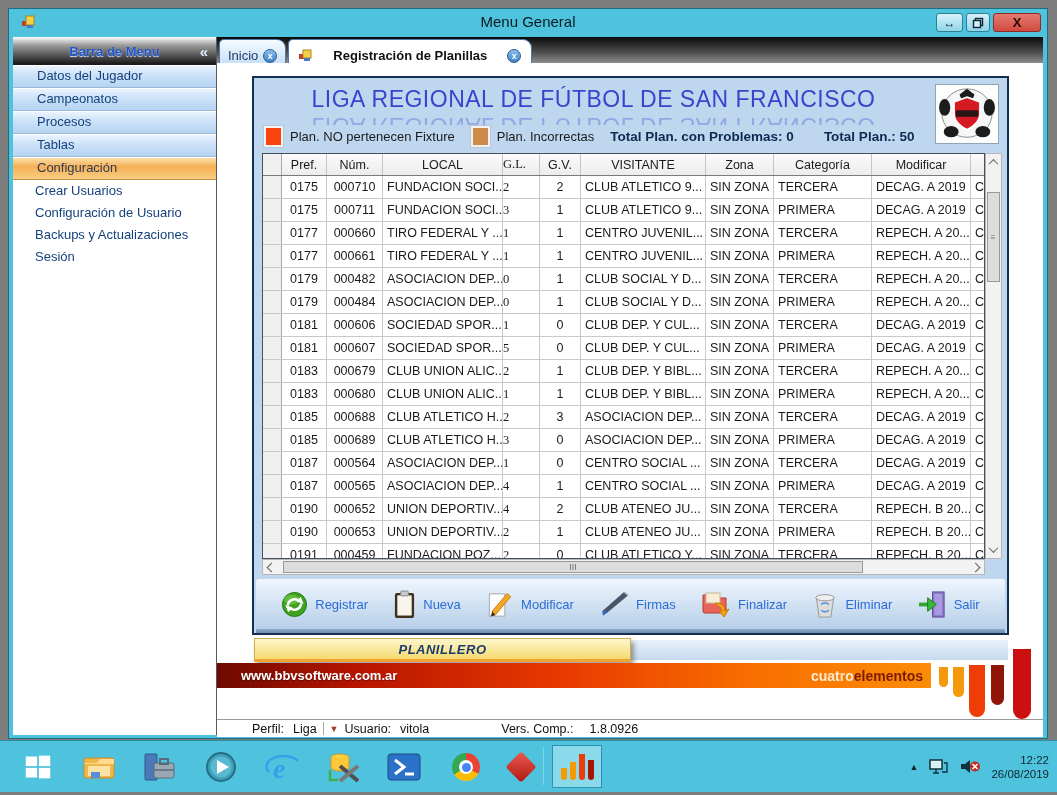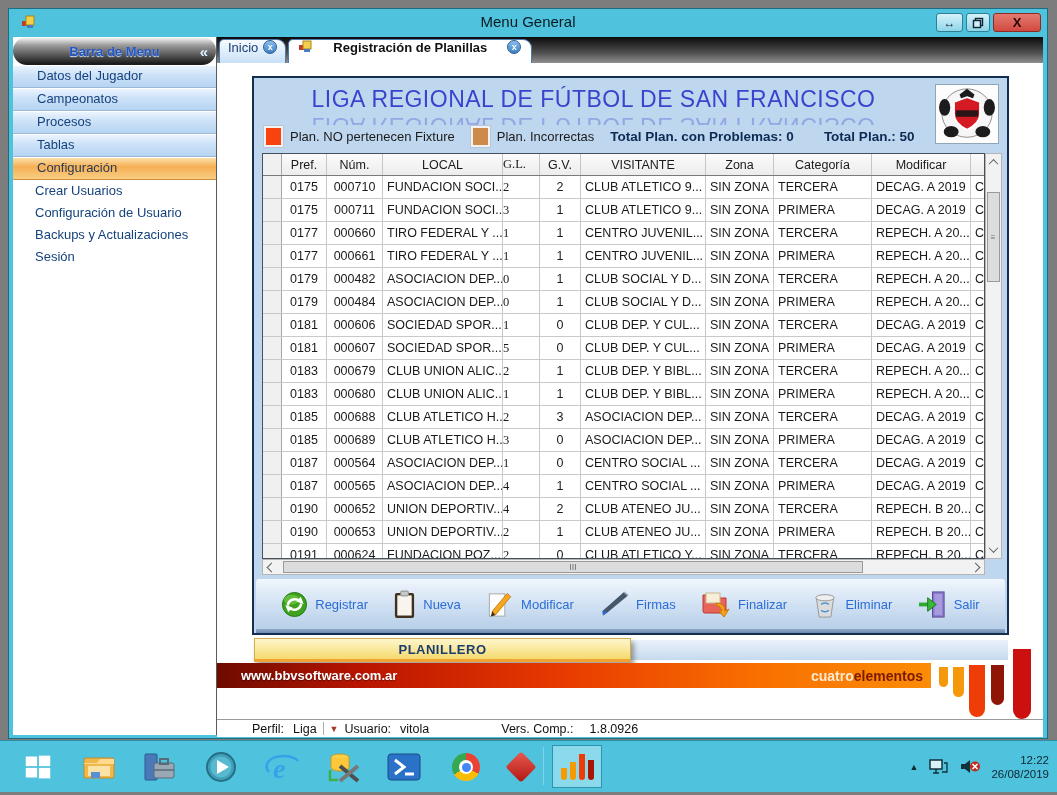--- a/index.html
+++ b/index.html
@@ -13,31 +13,31 @@
   .win-title{position:absolute;left:0;right:0;top:4px;text-align:center;font-size:15px;color:#0b1a20;}
   .win-controls{position:absolute;right:6px;top:4px;display:flex;gap:3px;align-items:center;}
   .wc{height:19px;display:flex;align-items:center;justify-content:center;border:1px solid #2c7f95;border-radius:3px;background:linear-gradient(#d6f2fa,#8fd6e8);font-size:12px;color:#123;cursor:default;box-sizing:border-box;}
   .wc.min{width:27px;}.wc.res{width:24px;}
   .wc.close{width:48px;background:linear-gradient(#e57a70,#d04a40);color:#2a0806;font-weight:bold;font-size:13px;border-color:#8f2a22;}
 
   .win-body{position:absolute;left:4px;top:28px;right:4px;bottom:3px;background:#fff;display:flex;}
 
   
   .sidebar{width:203px;border-right:1px solid #5a5a5a;background:#fff;flex:none;}
-  .sb-header{height:28px;background:linear-gradient(#fdfdfd,#9a9a9a 30%,#1c1c1c 95%);display:flex;align-items:center;justify-content:center;position:relative;border-radius:14px;}
+  .sb-header{height:28px;background:linear-gradient(#fdfdfd,#9a9a9a 30%,#1c1c1c 95%);display:flex;align-items:center;justify-content:center;position:relative;}
   .sb-header .sb-title{color:#2456c8;font-weight:bold;font-size:13px;text-shadow:0 1px 1px #cfe2ff;}
   .sb-header .sb-collapse{position:absolute;right:8px;color:#dceeff;font-size:15px;font-weight:bold;cursor:default;}
   .sb-item{height:22px;line-height:22px;padding-left:24px;font-size:13px;color:#15427d;background:linear-gradient(#eef6fe,#cde2f8 45%,#b6d4f2);border-bottom:1px solid #9cb9d8;box-shadow:inset 0 1px 0 #fff;cursor:default;}
   .sb-item.active{background:linear-gradient(#fce4b2,#f6b055 45%,#f9cd82);color:#2b3a55;border-bottom:1px solid #c98f3a;}
   .sb-sub{height:22px;line-height:22px;padding-left:22px;font-size:13px;color:#15427d;background:#fff;cursor:default;}
 
   
   .main{flex:1;display:flex;flex-direction:column;min-width:0;}
   .tabbar{height:26px;background:linear-gradient(#0a0a0a,#4f4f4f 60%,#8e8e8e);display:flex;align-items:flex-end;padding-left:2px;flex:none;}
-  .tab{display:flex;align-items:flex-start;gap:5px;height:23px;padding:0 8px;border:1px solid #4a78b0;border-bottom:none;border-radius:5px 9px 0 0;font-size:13px;color:#1b3c6e;background:linear-gradient(#f6fbff,#c9e0f7);margin-right:2px;cursor:default;}
+  .tab{display:flex;align-items:flex-end;gap:5px;height:23px;padding:0 8px;border:1px solid #4a78b0;border-bottom:none;border-radius:5px 9px 0 0;font-size:13px;color:#1b3c6e;background:linear-gradient(#f6fbff,#c9e0f7);margin-right:2px;cursor:default;}
   .tab.active{background:#fff;font-weight:bold;color:#111;padding:0 10px;gap:20px;}
   .tab-close{width:14px;height:14px;border-radius:50%;background:linear-gradient(#8cc0ee,#3d7fc4);border:1px solid #2a5d94;color:#fff;font-size:9px;line-height:12px;text-align:center;font-weight:bold;box-sizing:border-box;}
   .workspace{position:relative;flex:1;background:#fff;min-height:0;}
 
   
   .panel{position:absolute;left:35px;top:13px;width:757px;height:559px;background:#bed7ef;border:2px solid #122f52;box-sizing:border-box;}
   .liga-wrap{position:absolute;left:10px;right:84px;top:8px;text-align:center;}
   .liga-title{font-size:23px;color:#3a43cd;letter-spacing:.5px;white-space:nowrap;}
   .liga-reflect{height:12px;overflow:hidden;opacity:.32;}
   .liga-reflect span{display:block;font-size:23px;color:#3a43cd;letter-spacing:.5px;white-space:nowrap;transform:scaleY(-1);transform-origin:50% 13px;}
@@ -79,21 +79,21 @@
   .hthumb{position:absolute;top:1px;height:12px;left:20px;width:580px;background:#dcdcdc;border:1px solid #9a9a9a;display:flex;align-items:center;justify-content:center;color:#707070;font-size:9px;box-sizing:border-box;}
 
   
   .toolbar{position:absolute;left:2px;top:501px;width:749px;height:50px;background:linear-gradient(#f0f6fd,#cfe0f2 55%,#b7cfe8);border-radius:3px 3px 0 0;display:flex;align-items:center;justify-content:space-evenly;}
   .toolbar-strip{position:absolute;left:2px;top:551px;width:749px;height:4px;background:linear-gradient(#8fa9c8,#6d8cb0);}
   .tb-btn{display:flex;align-items:center;gap:7px;cursor:default;}
   .tb-btn span.lbl{color:#2b6dd6;font-size:13px;}
 
   
   .ribbon-strip{position:absolute;left:380px;top:577px;width:411px;height:20px;background:linear-gradient(#eaf2fb,#c6daee);}
-  .ribbon{position:absolute;left:37px;top:575px;width:377px;height:24px;background:linear-gradient(#fdf6cd,#f6da6e);border:1px solid #cfae4e;border-bottom:3px solid #f0a232;box-shadow:3px 4px 5px rgba(80,80,80,.55);display:flex;align-items:center;justify-content:center;font-weight:bold;font-size:13px;color:#1b3c6e;letter-spacing:.5px;box-sizing:border-box;}
+  .ribbon{position:absolute;left:37px;top:575px;width:377px;height:24px;background:linear-gradient(#fdf6cd,#f6da6e);border:1px solid #cfae4e;border-bottom:3px solid #f0a232;box-shadow:3px 4px 5px rgba(80,80,80,.55);display:flex;align-items:center;justify-content:center;font-weight:bold;font-size:13px;color:#1b3c6e;letter-spacing:.5px;box-sizing:border-box;font-style:italic;}
   .banner{position:absolute;left:0;top:600px;width:714px;height:25px;background:linear-gradient(90deg,#6e0b00,#b81500 20%,#e83900 48%,#f86f00 75%,#fb8c07);display:flex;align-items:center;}
   .banner .url{color:#fff;font-weight:bold;font-size:13px;margin-left:24px;text-shadow:0 1px 1px rgba(0,0,0,.4);}
   .banner .brand{position:absolute;right:8px;font-size:14px;font-weight:bold;}
   .banner .brand .lt{color:#ffe9cf;}
   .banner .brand .dk{color:#7c1a00;}
   .bar{position:absolute;border-radius:0 0 9px 9px;}
 
   
   .statusbar{position:absolute;left:0;right:0;top:656px;height:17px;background:#fff;border-top:1px solid #9a9a9a;display:flex;align-items:center;font-size:12.5px;color:#111;}
   .statusbar .sep{width:1px;height:13px;background:#aaa;margin:0 6px;}
@@ -428,21 +428,21 @@
                         <td class="c4">1</td>
                         <td class="c5">CLUB ATENEO JU...</td>
                         <td class="c6">SIN ZONA</td>
                         <td class="c7">PRIMERA</td>
                         <td class="c8">REPECH. B 20...</td>
                         <td class="c9">CLAS</td>
                       </tr>
                       <tr>
                         <td class="sel"></td>
                         <td class="c0">0191</td>
-                        <td class="c1">000624</td>
+                        <td class="c1">000459</td>
                         <td class="c2">FUNDACION POZ...</td>
                         <td class="c3">2</td>
                         <td class="c4">0</td>
                         <td class="c5">CLUB ATLETICO Y...</td>
                         <td class="c6">SIN ZONA</td>
                         <td class="c7">TERCERA</td>
                         <td class="c8">REPECH. B 20...</td>
                         <td class="c9">CLAS</td>
                       </tr>
                     </tbody>

